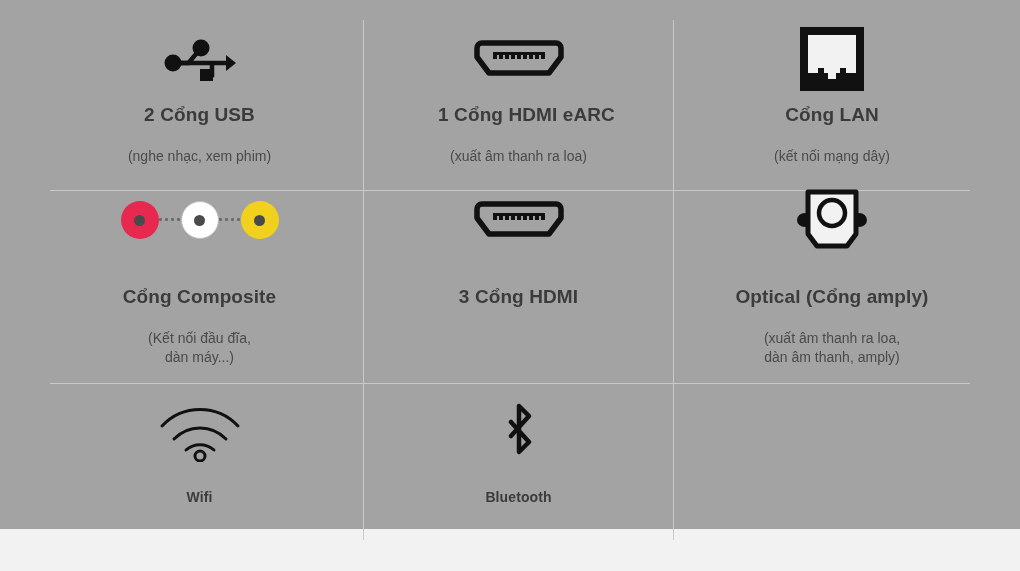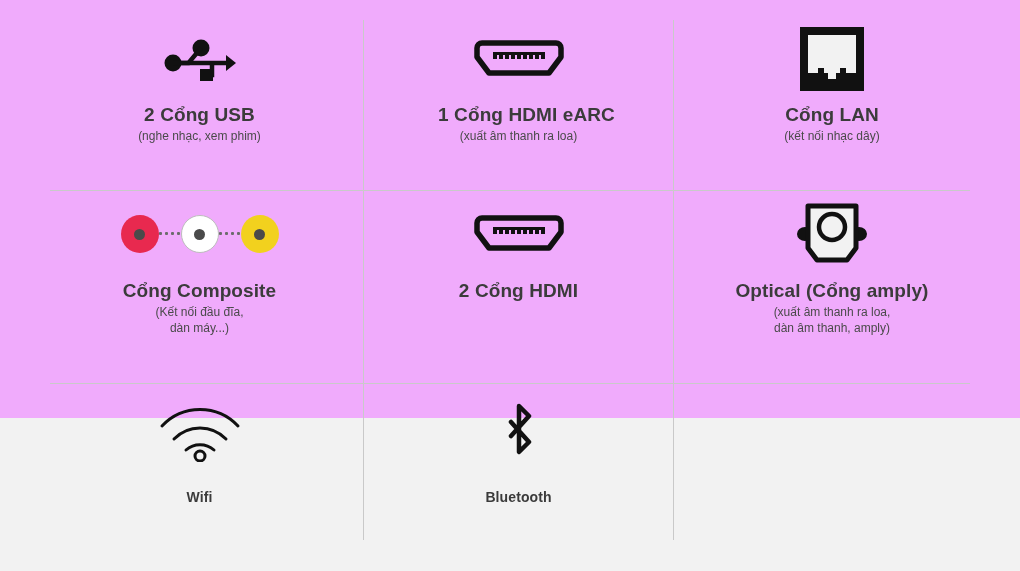--- a/index.html
+++ b/index.html
@@ -10,22 +10,22 @@
     width: 1020px;
     height: 571px;
     background: #f2f2f2;
     font-family: "Liberation Sans", sans-serif;
     overflow: hidden;
   }
 
   #spec-grid {
     position: relative;
     width: 1020px;
-    height: 418px;
-    background: #f0abfc;
+    height: 529px;
+    background: #a3a3a3;
   }
 
   
   .hline {
     position: absolute;
     left: 50px;
     width: 920px;
     height: 1px;
     background: #c9c9c9;
   }
@@ -48,21 +48,21 @@
     display: flex;
     flex-direction: column;
     align-items: center;
     text-align: center;
   }
   .cell-c0 { left: 36px;  width: 327px; }
   .cell-c1 { left: 364px; width: 309px; }
   .cell-c2 { left: 674px; width: 316px; }
 
   .cell-r0 { top: 22px;  height: 168px; }
-  .cell-r1 { top: 196px; height: 187px; }
+  .cell-r1 { top: 182px; height: 187px; gap: 20px; }
   .cell-r2 { top: 392px; height: 148px; }
 
   .icon-wrap {
     display: flex;
     align-items: center;
     justify-content: center;
     height: 74px;
   }
   .cell-r1 .icon-wrap { height: 76px; }
   .cell-r2 .icon-wrap { height: 82px; }
@@ -72,24 +72,24 @@
     line-height: 1.35;
   }
   .title {
     font-size: 19px;
     font-weight: bold;
     color: #3b3b3b;
     letter-spacing: 0.1px;
     white-space: nowrap;
   }
   .subtitle {
-    font-size: 12px;
+    font-size: 14px;
     font-weight: normal;
     color: #4a4a4a;
-    margin-top: 0;
+    margin-top: 19px;
   }
   .subtitle .ln { display: block; white-space: nowrap; }
 
   .cell-r2 .labels { margin-top: 14px; }
   .cell-r2 .title { font-size: 14px; }
 
   
   .composite {
     display: flex;
     align-items: center;
@@ -187,21 +187,21 @@
   <div class="cell cell-c2 cell-r0">
     <div class="icon-wrap">
       <svg width="64" height="64" viewBox="0 0 64 64">
         <rect x="0" y="0" width="64" height="64" fill="#111"></rect>
         <path d="M8 8 H56 V46 H46 V41 H40 V46 H36 V52 H28 V46 H24 V41 H18 V46 H8 Z" fill="#f2f2f2"></path>
       </svg>
     </div>
     <div class="labels">
       <div class="title" style="color: rgb(59, 59, 59);">Cổng LAN</div>
       <div class="subtitle" style="color: rgb(74, 74, 74);">
-        <span class="ln">(kết nối nhạc dây)</span>
+        <span class="ln">(kết nối mạng dây)</span>
       </div>
     </div>
   </div>
 
   <div class="cell cell-c0 cell-r1">
     <div class="icon-wrap">
       <div class="composite">
         <div class="rca" id="rca0" style="background: rgb(232, 41, 79);">
           <span class="pin" style="background: rgb(74, 74, 74);"></span>
         </div>
@@ -246,21 +246,21 @@
           <rect x="43" y="13" width="4" height="7"></rect>
           <rect x="49" y="13" width="4" height="7"></rect>
           <rect x="55" y="13" width="4" height="7"></rect>
           <rect x="61" y="13" width="4" height="7"></rect>
           <rect x="67" y="13" width="4" height="7"></rect>
           <rect x="19" y="13" width="52" height="3"></rect>
         </g>
       </svg>
     </div>
     <div class="labels">
-      <div class="title" style="color: rgb(59, 59, 59);">2 Cổng HDMI</div>
+      <div class="title" style="color: rgb(59, 59, 59);">3 Cổng HDMI</div>
     </div>
   </div>
 
   <div class="cell cell-c2 cell-r1">
     <div class="icon-wrap">
       <svg width="72" height="68" viewBox="0 0 72 68">
         <ellipse cx="9" cy="34" rx="8" ry="7" fill="#111"></ellipse>
         <ellipse cx="63" cy="34" rx="8" ry="7" fill="#111"></ellipse>
         <path d="M12 6 H60 V48 L51 60 H21 L12 48 Z" fill="#f2f2f2" stroke="#111" stroke-width="5" stroke-linejoin="round"></path>
         <circle cx="36" cy="27" r="13" fill="none" stroke="#111" stroke-width="4.5"></circle>

